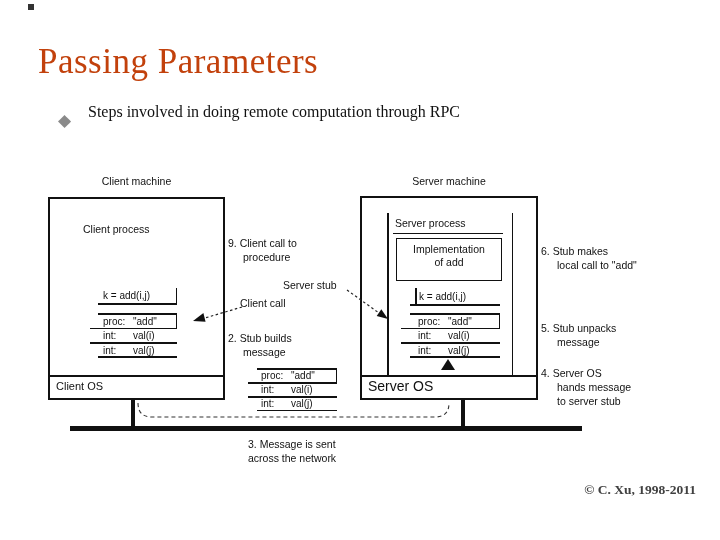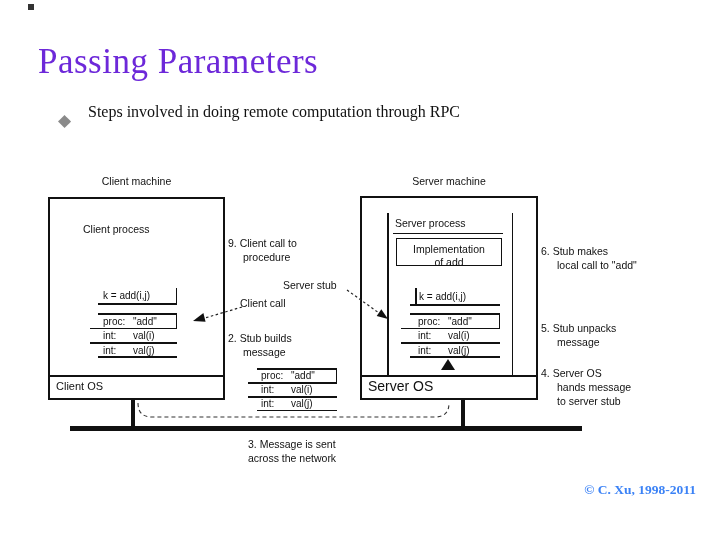--- a/index.html
+++ b/index.html
@@ -2,29 +2,29 @@
 <html><head>
 <meta charset="utf-8">
 <style>
   html,body{margin:0;padding:0;}
   .slide{
     position:relative; width:720px; height:540px; background:#ffffff;
     overflow:hidden; font-family:"Liberation Sans", sans-serif; color:#111;
   }
   .abs{position:absolute;}
   .title{
-    font-family:"Liberation Serif", serif; font-size:35px; color:#6d28d9;
+    font-family:"Liberation Serif", serif; font-size:35px; color:#c2410c;
     white-space:nowrap; letter-spacing:0.5px;
   }
   .bullet-text{
     font-family:"Liberation Serif", serif; font-size:16px; color:#111; white-space:nowrap;
   }
   .diamond{color:#8a8a8a; font-size:17px;}
   .copyright{
-    font-family:"Liberation Serif", serif; font-size:13.5px; font-weight:bold; color:#3b82f6;
+    font-family:"Liberation Serif", serif; font-size:13.5px; font-weight:bold; color:#404040;
   }
   .dtext{font-size:10.5px; line-height:13px; white-space:nowrap; color:#111;}
   .machine-box{box-sizing:border-box; border:2px solid #111; background:#fff;}
   .hline{background:#111; height:1.5px;}
   .vline{background:#111; width:1.5px;}
   .thick{background:#111;}
   .mrow{display:flex; font-size:10px; line-height:13px; white-space:nowrap;}
   .ml{display:inline-block; width:30px;}
   .impl-box{
     box-sizing:border-box; border:1.5px solid #111; text-align:center;
@@ -80,21 +80,21 @@
   <div class="abs dtext" style="left:56px; top:380px; font-size:11px;">Client OS</div>
 
   <div class="abs dtext" style="left:360px; top:175px; width:178px; text-align:center;">Server machine</div>
   <div class="abs machine-box" style="left:360px; top:196px; width:178px; height:204px;"></div>
 
   <div class="abs vline" style="left:387px; top:213px; height:162px;"></div>
   <div class="abs vline" style="left:511.5px; top:213px; height:162px;"></div>
   <div class="abs dtext" style="left:395px; top:217px;">Server process</div>
   <div class="abs hline" style="left:393px; top:232.5px; width:110px;"></div>
 
-  <div class="abs impl-box" style="left:396px; top:238px; width:106px; height:28px;">
+  <div class="abs impl-box" style="left:396px; top:238px; width:106px; height:43px;">
     <div>Implementation</div>
     <div>of add</div>
   </div>
 
   <div class="abs" style="left:410px; top:288px; width:90px; height:17px;">
     <div class="abs vline" style="left:5px; top:0px; height:17px;"></div>
     <div class="abs dtext" style="left:9px; top:2px; font-size:10px;">k = add(i,j)</div>
     <div class="abs hline" style="left:0px; top:16px; width:90px;"></div>
   </div>
 

